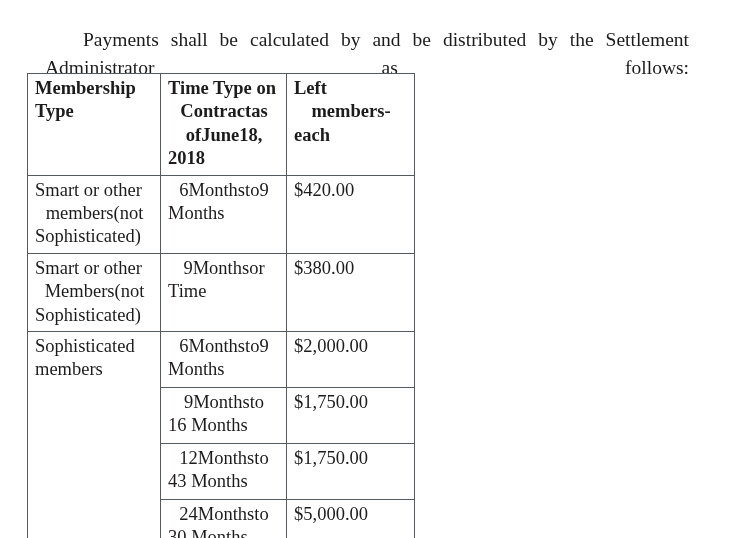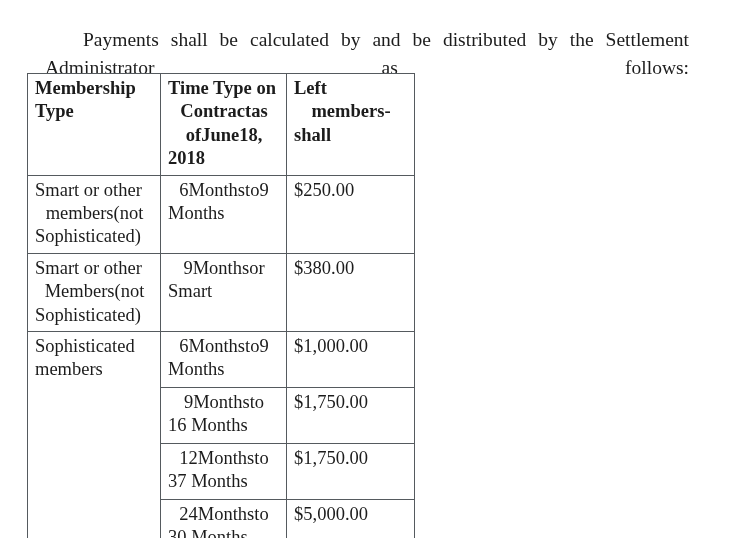--- a/index.html
+++ b/index.html
@@ -126,21 +126,21 @@
               <span class="line">2018</span>
             </span>
           </th>
           <th>
             <span class="jf">
               <span class="line">Left</span>
               <span class="line sp">
                 <span>members</span>
                 <span>-</span>
               </span>
-              <span class="line">shall</span>
+              <span class="line">each</span>
             </span>
           </th>
         </tr>
       </thead>
       <tbody>
 
         <tr>
           <td class="r-tall">
             <span class="jf">
               <span class="line">Smart or other</span>
@@ -155,42 +155,42 @@
             <span class="jf">
               <span class="line sp">
                 <span>6</span>
                 <span>Months</span>
                 <span>to</span>
                 <span>9</span>
               </span>
               <span class="line">Months</span>
             </span>
           </td>
-          <td>$250.00</td>
+          <td>$420.00</td>
         </tr>
 
         <tr>
           <td class="r-tall">
             <span class="jf">
               <span class="line">Smart or other</span>
               <span class="line sp">
                 <span>Members</span>
                 <span>(not</span>
               </span>
               <span class="line">Sophisticated)</span>
             </span>
           </td>
           <td>
             <span class="jf">
               <span class="line sp">
                 <span>9</span>
                 <span>Months</span>
                 <span>or</span>
               </span>
-              <span class="line">Smart</span>
+              <span class="line">Time</span>
             </span>
           </td>
           <td>$380.00</td>
         </tr>
 
         <tr>
           <td rowspan="5">
             <span class="jf">
               <span class="line">Sophisticated</span>
               <span class="line">members</span>
@@ -200,21 +200,21 @@
             <span class="jf">
               <span class="line sp">
                 <span>6</span>
                 <span>Months</span>
                 <span>to</span>
                 <span>9</span>
               </span>
               <span class="line">Months</span>
             </span>
           </td>
-          <td>$1,000.00</td>
+          <td>$2,000.00</td>
         </tr>
 
         <tr>
           <td class="r-mid">
             <span class="jf">
               <span class="line sp">
                 <span>9</span>
                 <span>Months</span>
                 <span>to</span>
               </span>
@@ -225,21 +225,21 @@
         </tr>
 
         <tr>
           <td class="r-mid">
             <span class="jf">
               <span class="line sp">
                 <span>12</span>
                 <span>Months</span>
                 <span>to</span>
               </span>
-              <span class="line">37 Months</span>
+              <span class="line">43 Months</span>
             </span>
           </td>
           <td>$1,750.00</td>
         </tr>
 
         <tr>
           <td class="r-mid">
             <span class="jf">
               <span class="line sp">
                 <span>24</span>

